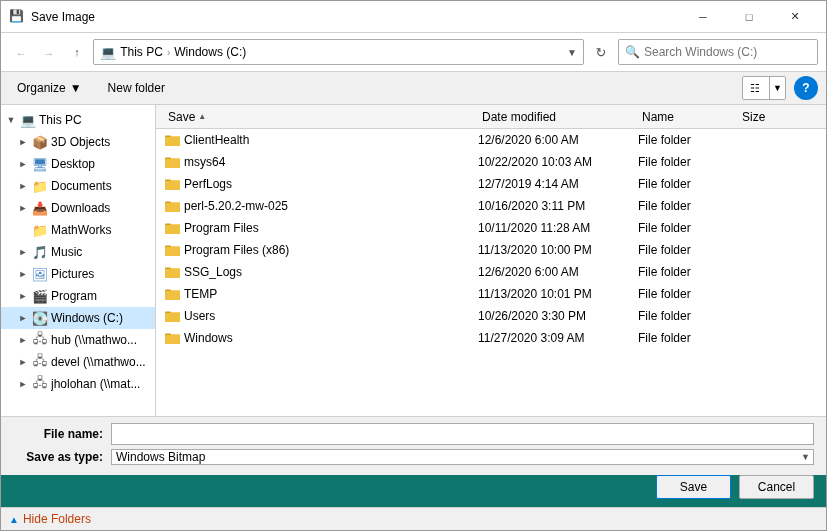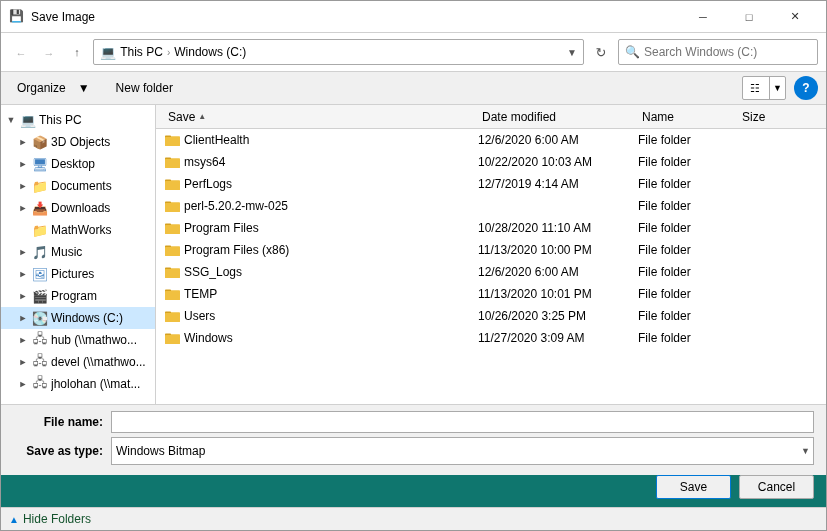--- a/index.html
+++ b/index.html
@@ -137,21 +137,21 @@
       background: #f0f0f0;
       padding: 4px 8px;
       border-bottom: 1px solid #d0d0d0;
       display: flex;
       align-items: center;
       gap: 8px;
     }
     .organize-btn {
       display: flex;
       align-items: center;
-      gap: 12px;
+      gap: 4px;
       padding: 3px 8px;
       border: none;
       background: transparent;
       cursor: pointer;
       font-size: 12px;
       border-radius: 2px;
     }
     .new-folder-btn {
       padding: 3px 10px;
       border: none;
@@ -358,21 +358,21 @@
       outline: none;
     }
     .select-wrapper {
       flex: 1;
       position: relative;
       display: flex;
       align-items: center;
     }
     .select-wrapper select {
       width: 100%;
-      height: 28px;
+      height: 16px;
       border: 1px solid #aaa;
       background: white;
       padding: 0 24px 0 4px;
       font-size: 12px;
       appearance: none;
       -webkit-appearance: none;
       cursor: pointer;
     }
     .select-arrow {
       position: absolute;
@@ -400,21 +400,21 @@
       display: flex;
       align-items: center;
       gap: 4px;
       padding: 4px 8px;
       background: #f0f0f0;
       border-top: 1px solid #d0d0d0;
       cursor: pointer;
     }
     .hide-folders-text {
       font-size: 12px;
-      color: #14532d;
+      color: #c2410c;
     }
     .hide-folders-icon { font-size: 10px; color: #0078d7; }
 
     
     .folder-yellow { color: #f0c040; }
     .folder-dl { color: #2060cc; }
   </style>
 </head>
 <body>
 
@@ -625,33 +625,34 @@
           </div>
           <div class="file-row">
             <div class="file-icon">
               <svg class="folder-icon-svg" viewBox="0 0 20 16" xmlns="http://www.w3.org/2000/svg">
       <rect x="0" y="3" width="20" height="13" rx="1" fill="#f0c040"></rect>
       <rect x="0" y="2" width="8" height="4" rx="1" fill="#d4a020"></rect>
       <rect x="0" y="4" width="20" height="12" rx="1" fill="#f0c040"></rect>
     </svg>
             </div>
             <div class="file-name">perl-5.20.2-mw-025</div>
+            <div class="file-date">10/16/2020 3:11 PM</div>
             <div class="file-type">File folder</div>
             <div class="file-size"></div>
           </div>
           <div class="file-row">
             <div class="file-icon">
               <svg class="folder-icon-svg" viewBox="0 0 20 16" xmlns="http://www.w3.org/2000/svg">
       <rect x="0" y="3" width="20" height="13" rx="1" fill="#f0c040"></rect>
       <rect x="0" y="2" width="8" height="4" rx="1" fill="#d4a020"></rect>
       <rect x="0" y="4" width="20" height="12" rx="1" fill="#f0c040"></rect>
     </svg>
             </div>
             <div class="file-name">Program Files</div>
-            <div class="file-date">10/28/2020 11:10 AM</div>
+            <div class="file-date">10/11/2020 11:28 AM</div>
             <div class="file-type">File folder</div>
             <div class="file-size"></div>
           </div>
           <div class="file-row">
             <div class="file-icon">
               <svg class="folder-icon-svg" viewBox="0 0 20 16" xmlns="http://www.w3.org/2000/svg">
       <rect x="0" y="3" width="20" height="13" rx="1" fill="#f0c040"></rect>
       <rect x="0" y="2" width="8" height="4" rx="1" fill="#d4a020"></rect>
       <rect x="0" y="4" width="20" height="12" rx="1" fill="#f0c040"></rect>
     </svg>
@@ -689,21 +690,21 @@
           </div>
           <div class="file-row">
             <div class="file-icon">
               <svg class="folder-icon-svg" viewBox="0 0 20 16" xmlns="http://www.w3.org/2000/svg">
       <rect x="0" y="3" width="20" height="13" rx="1" fill="#f0c040"></rect>
       <rect x="0" y="2" width="8" height="4" rx="1" fill="#d4a020"></rect>
       <rect x="0" y="4" width="20" height="12" rx="1" fill="#f0c040"></rect>
     </svg>
             </div>
             <div class="file-name">Users</div>
-            <div class="file-date">10/26/2020 3:25 PM</div>
+            <div class="file-date">10/26/2020 3:30 PM</div>
             <div class="file-type">File folder</div>
             <div class="file-size"></div>
           </div>
           <div class="file-row">
             <div class="file-icon">
               <svg class="folder-icon-svg" viewBox="0 0 20 16" xmlns="http://www.w3.org/2000/svg">
       <rect x="0" y="3" width="20" height="13" rx="1" fill="#f0c040"></rect>
       <rect x="0" y="2" width="8" height="4" rx="1" fill="#d4a020"></rect>
       <rect x="0" y="4" width="20" height="12" rx="1" fill="#f0c040"></rect>
     </svg>

